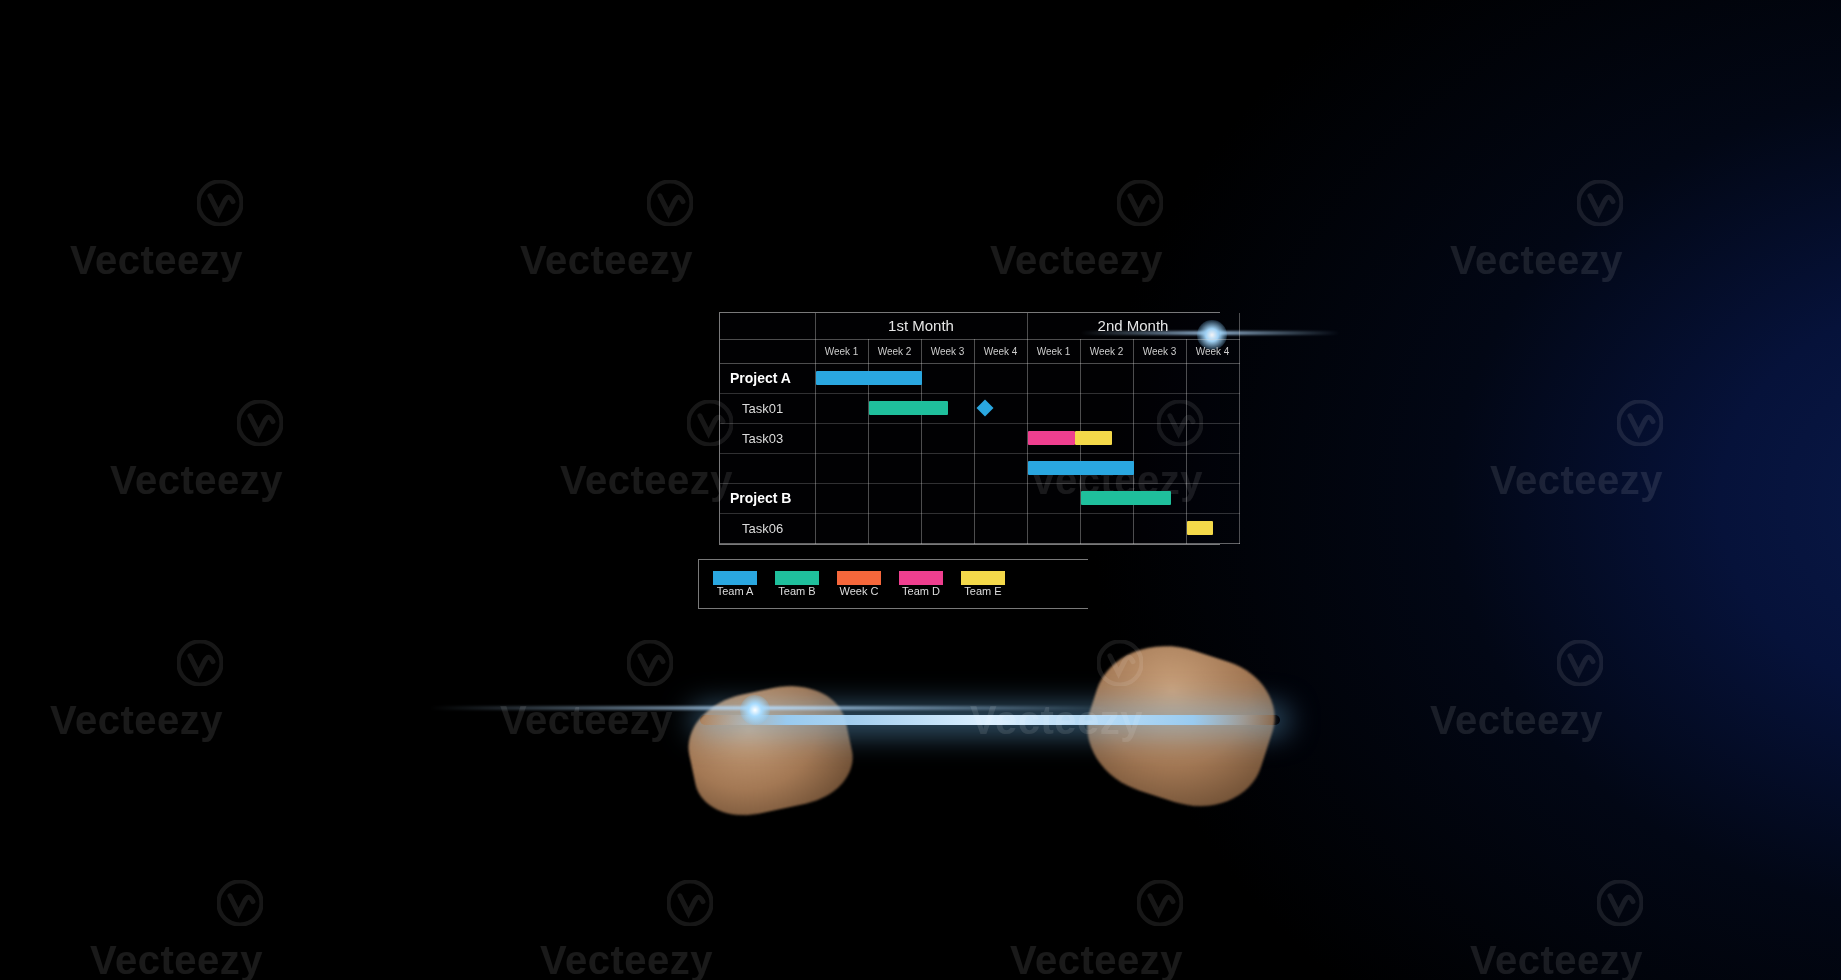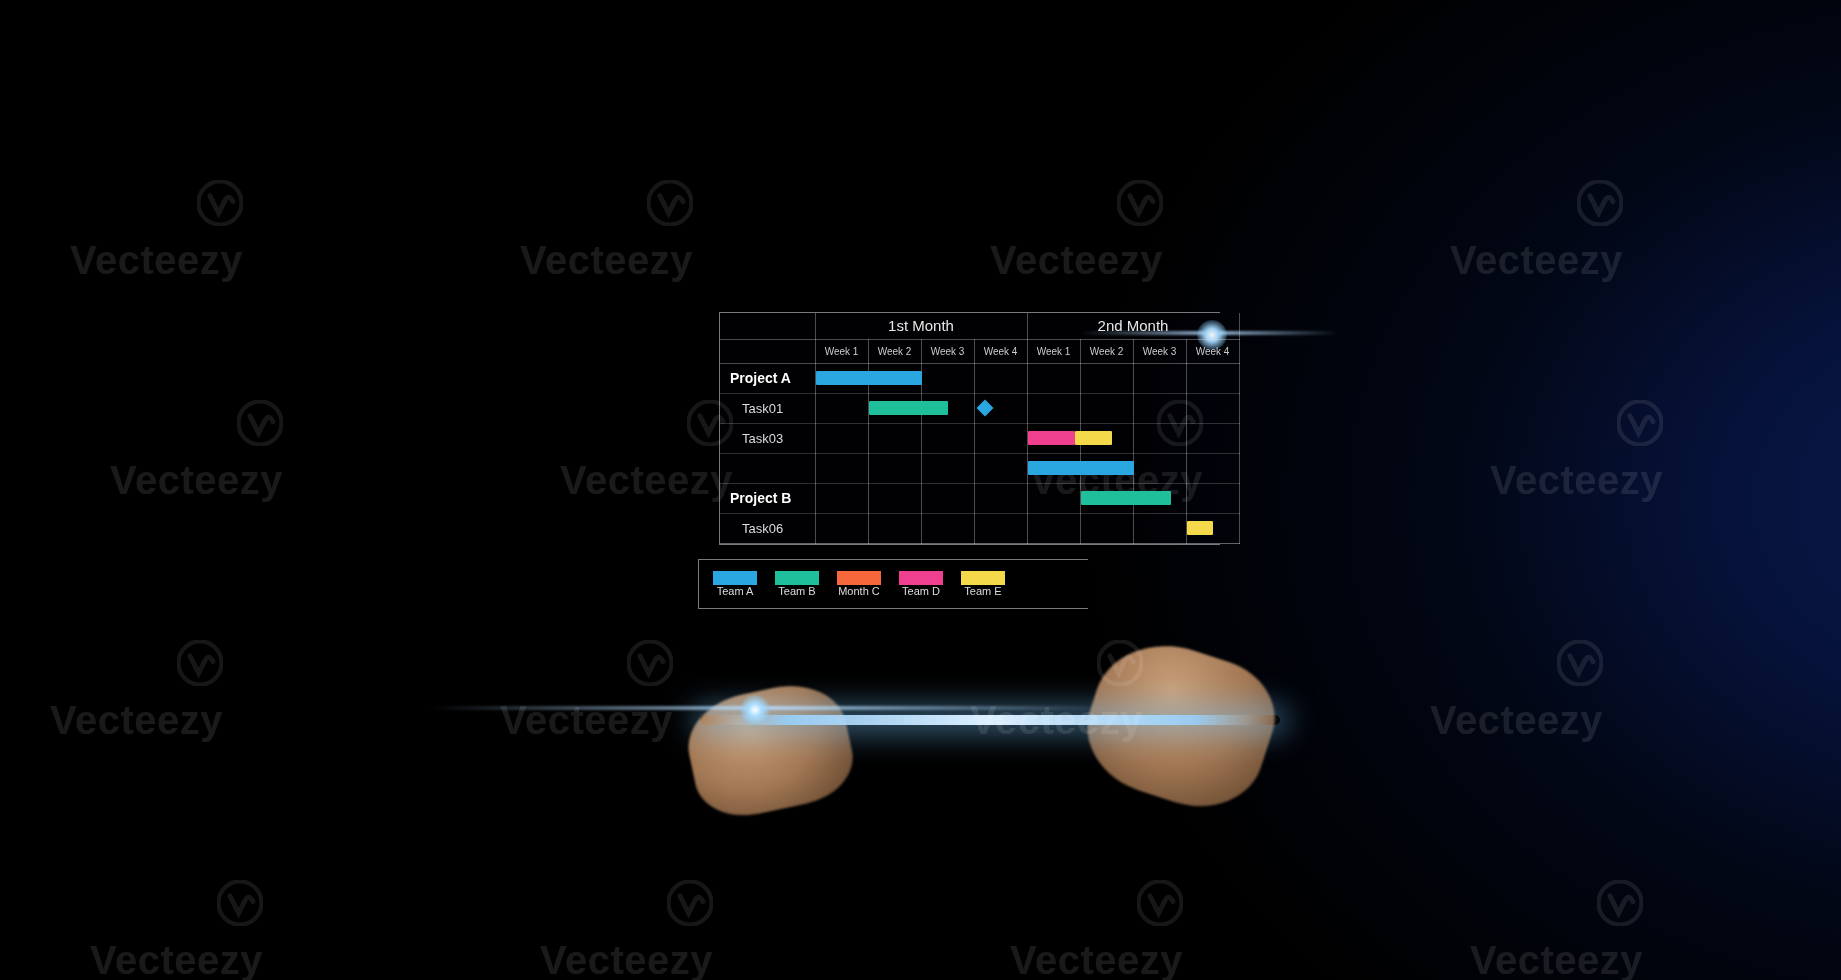--- a/index.html
+++ b/index.html
@@ -398,21 +398,21 @@
       <div class="legend-item">
         <div class="swatch" style="background: rgb(42, 167, 224);"></div>
         <div>Team A</div>
       </div>
       <div class="legend-item">
         <div class="swatch" style="background: rgb(31, 191, 156);"></div>
         <div>Team B</div>
       </div>
       <div class="legend-item">
         <div class="swatch" style="background: rgb(246, 103, 59);"></div>
-        <div>Month C</div>
+        <div>Week C</div>
       </div>
       <div class="legend-item">
         <div class="swatch" style="background: rgb(239, 63, 143);"></div>
         <div>Team D</div>
       </div>
       <div class="legend-item">
         <div class="swatch" style="background: rgb(244, 217, 74);"></div>
         <div>Team E</div>
       </div>
     </div>

